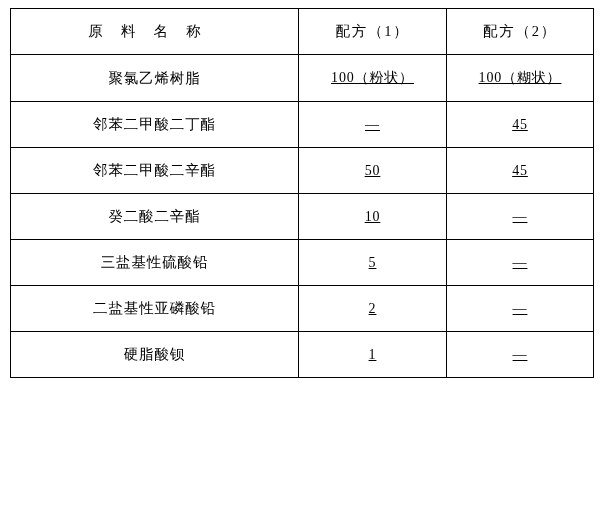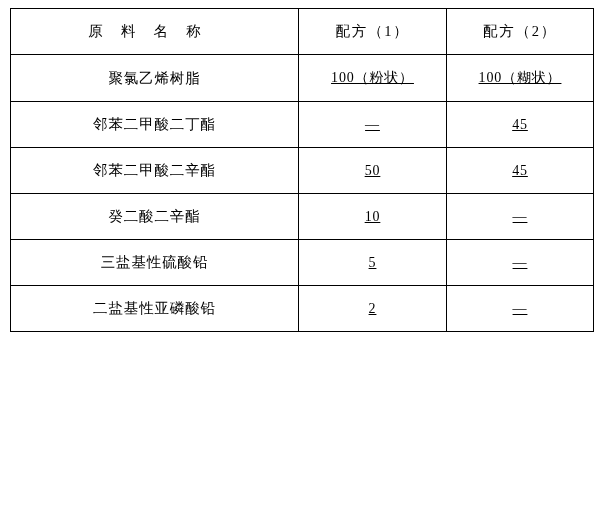--- a/index.html
+++ b/index.html
@@ -109,15 +109,20 @@
       <tr>
         <td class="name-cell">三盐基性硫酸铅</td>
         <td class="value-cell">5</td>
         <td class="value-cell">—</td>
       </tr>
       <tr>
         <td class="name-cell">二盐基性亚磷酸铅</td>
         <td class="value-cell">2</td>
         <td class="value-cell">—</td>
       </tr>
+      <tr>
+        <td class="name-cell">硬脂酸钡</td>
+        <td class="value-cell">1</td>
+        <td class="value-cell">—</td>
+      </tr>
     </tbody>
   </table>
 </div>
 
 </body></html>

